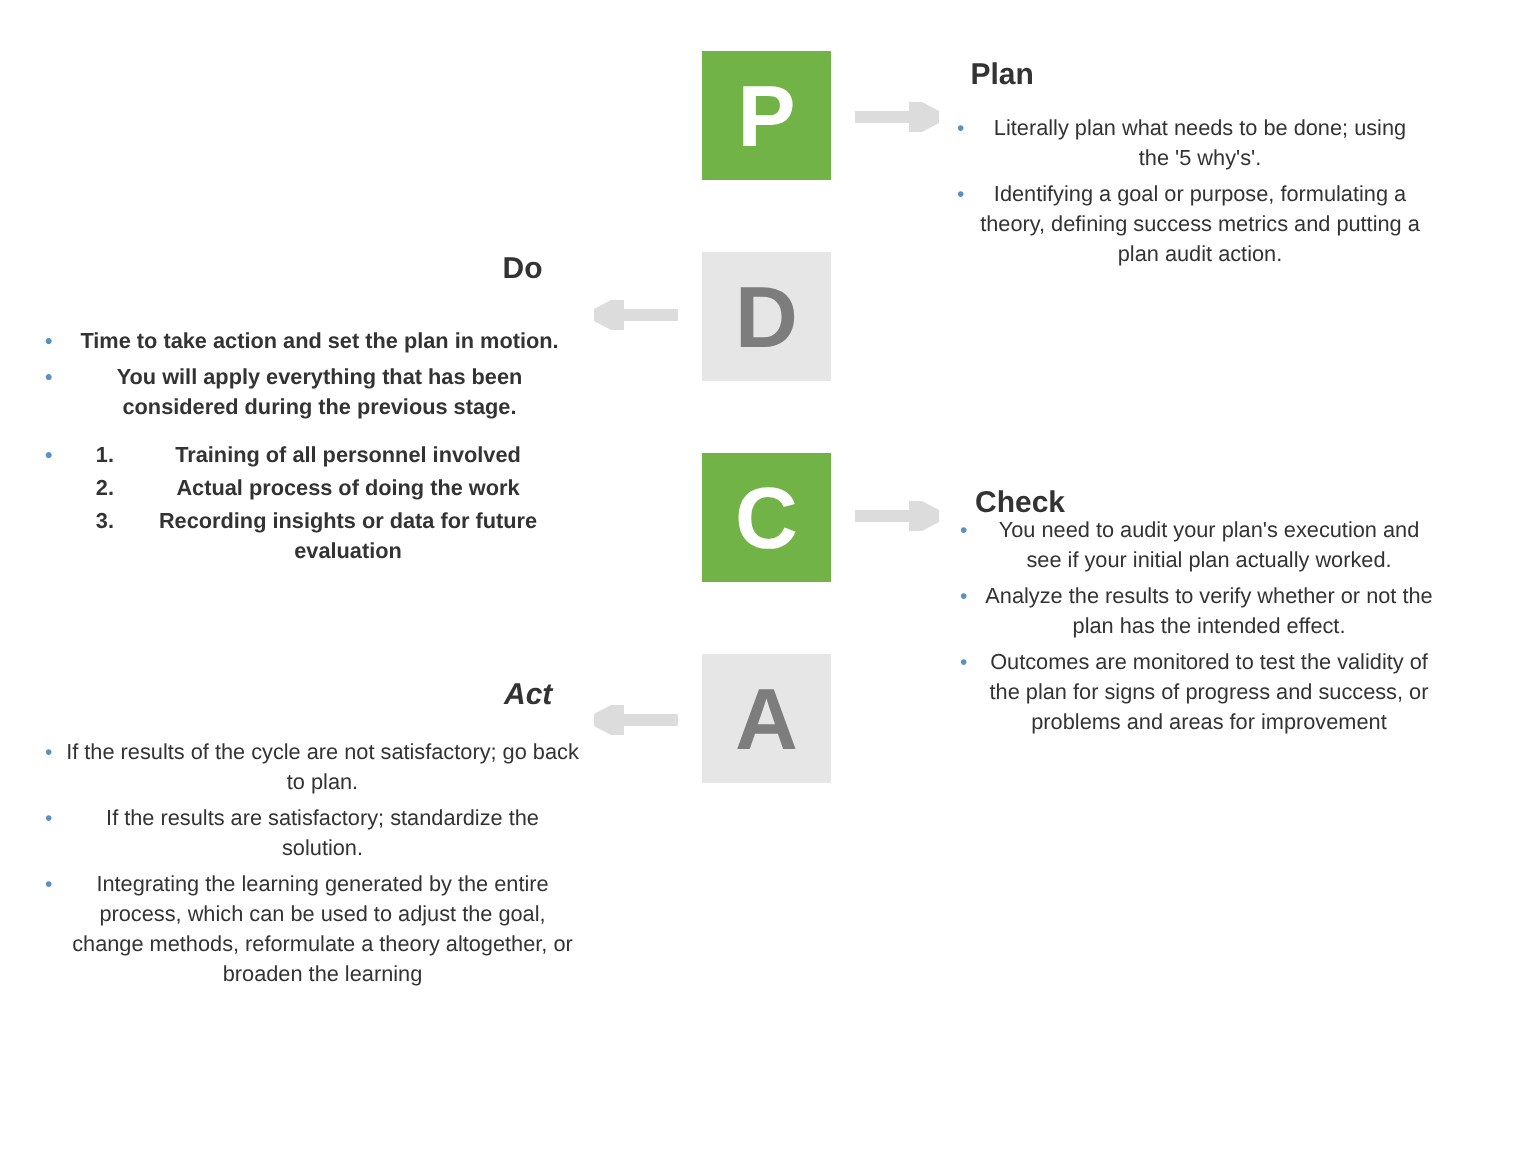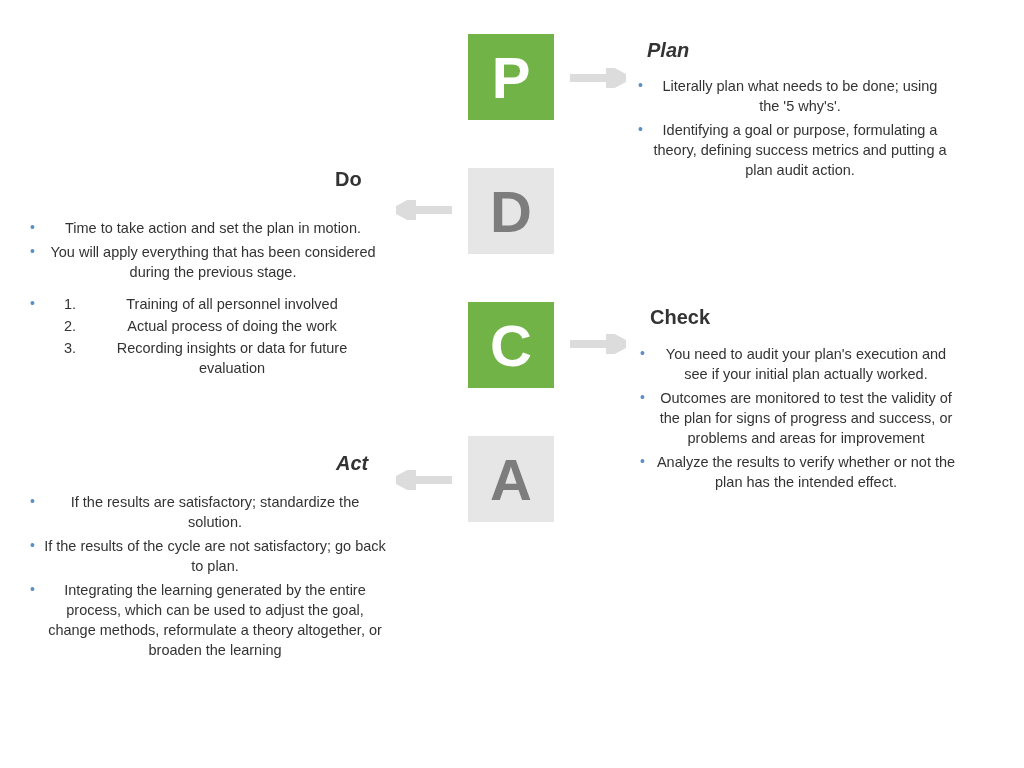--- a/index.html
+++ b/index.html
@@ -62,36 +62,36 @@
   }
   .bullets ol {
     list-style: decimal;
     padding-left: 36px;
     margin-top: 12px;
   }
   .bullets ol > li {
     padding-left: 2px;
     margin-bottom: 2px;
   }
-  .justify { text-align: justify; }
+  .justify { text-align: justify; font-weight: bold; }
 </style>
 </head>
 <body>
 
 <div class="tile tile-green" style="left:468px; top:34px;">
   <span>P</span>
 </div>
 
 <div class="arrow" style="left:570px; top:68px;">
   <svg viewBox="0 0 56 20">
       <path d="M0 10 H40 M40 2 L55 10 L40 18 Z"></path>
     </svg>
 </div>
 
-<div class="title" style="left:647px; top:39px;font-style:italic;">Plan</div>
+<div class="title" style="left:647px; top:39px;">Plan</div>
 <div class="bullets" style="left:638px; top:76px; width:310px;">
   <ul>
     <li>Literally plan what needs to be done; using the '5 why's'.</li>
     <li>Identifying a goal or purpose, formulating a theory, defining success metrics and putting a plan audit action.</li>
   </ul>
 </div>
 
 <div class="tile tile-grey" style="left:468px; top:168px;">
   <span>D</span>
 </div>
@@ -120,39 +120,39 @@
 <div class="tile tile-green" style="left:468px; top:302px;">
   <span>C</span>
 </div>
 
 <div class="arrow" style="left:570px; top:334px;">
   <svg viewBox="0 0 56 20">
       <path d="M0 10 H40 M40 2 L55 10 L40 18 Z"></path>
     </svg>
 </div>
 
-<div class="title" style="left:650px; top:306px;">Check</div>
+<div class="title" style="left:650px; top:324px;">Check</div>
 <div class="bullets" style="left:640px; top:344px; width:318px;">
   <ul>
     <li>You need to audit your plan's execution and see if your initial plan actually worked.</li>
+    <li>Analyze the results to verify whether or not the plan has the intended effect.</li>
     <li>Outcomes are monitored to test the validity of the plan for signs of progress and success, or problems and areas for improvement</li>
-    <li>Analyze the results to verify whether or not the plan has the intended effect.</li>
   </ul>
 </div>
 
 <div class="tile tile-grey" style="left:468px; top:436px;">
   <span>A</span>
 </div>
 
 <div class="arrow" style="left:396px; top:470px;">
   <svg viewBox="0 0 56 20">
       <path d="M56 10 H16 M16 2 L1 10 L16 18 Z"></path>
     </svg>
 </div>
 
 <div class="title" style="left:336px; top:452px;font-style:italic;">Act</div>
 <div class="bullets" style="left:30px; top:492px; width:356px;">
   <ul>
+    <li>If the results of the cycle are not satisfactory; go back to plan.</li>
     <li>If the results are satisfactory; standardize the solution.</li>
-    <li>If the results of the cycle are not satisfactory; go back to plan.</li>
     <li>Integrating the learning generated by the entire process, which can be used to adjust the goal, change methods, reformulate a theory altogether, or broaden the learning</li>
   </ul>
 </div>
 
 </body></html>

